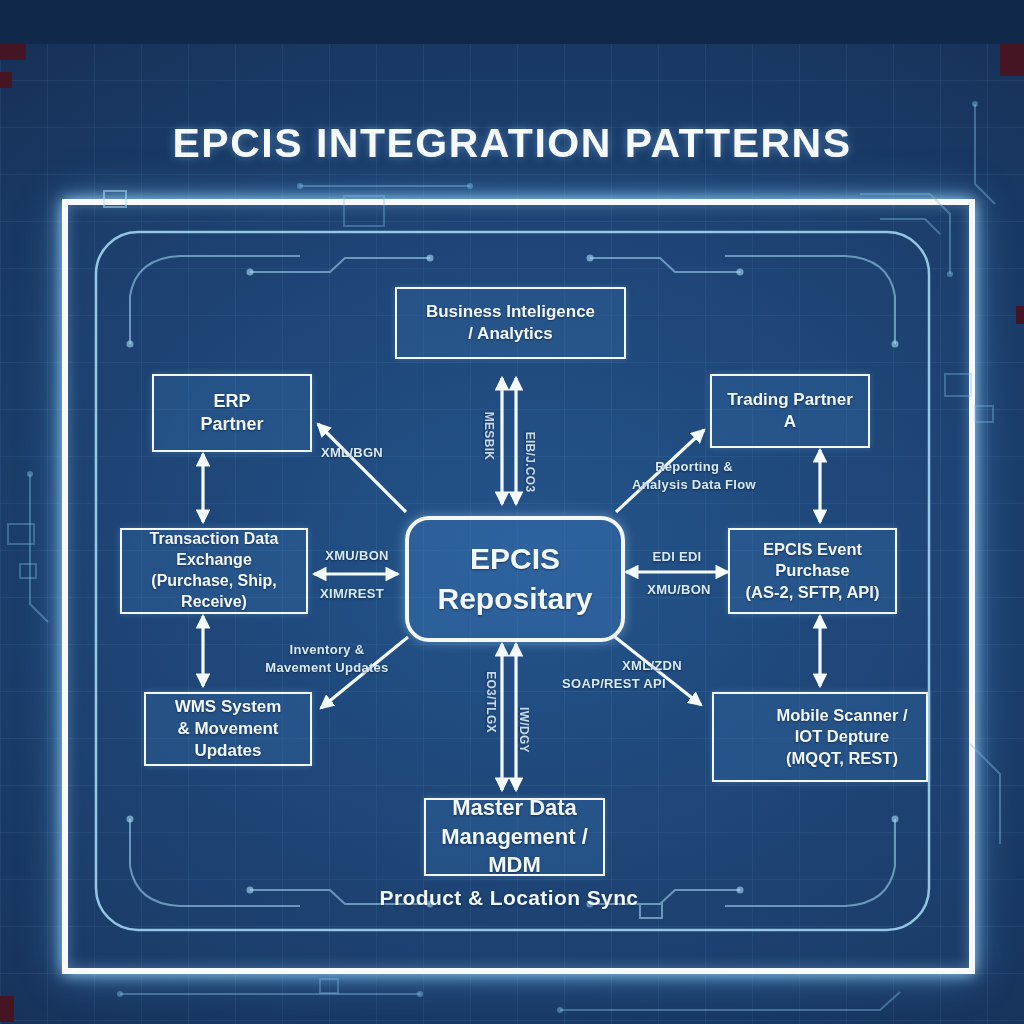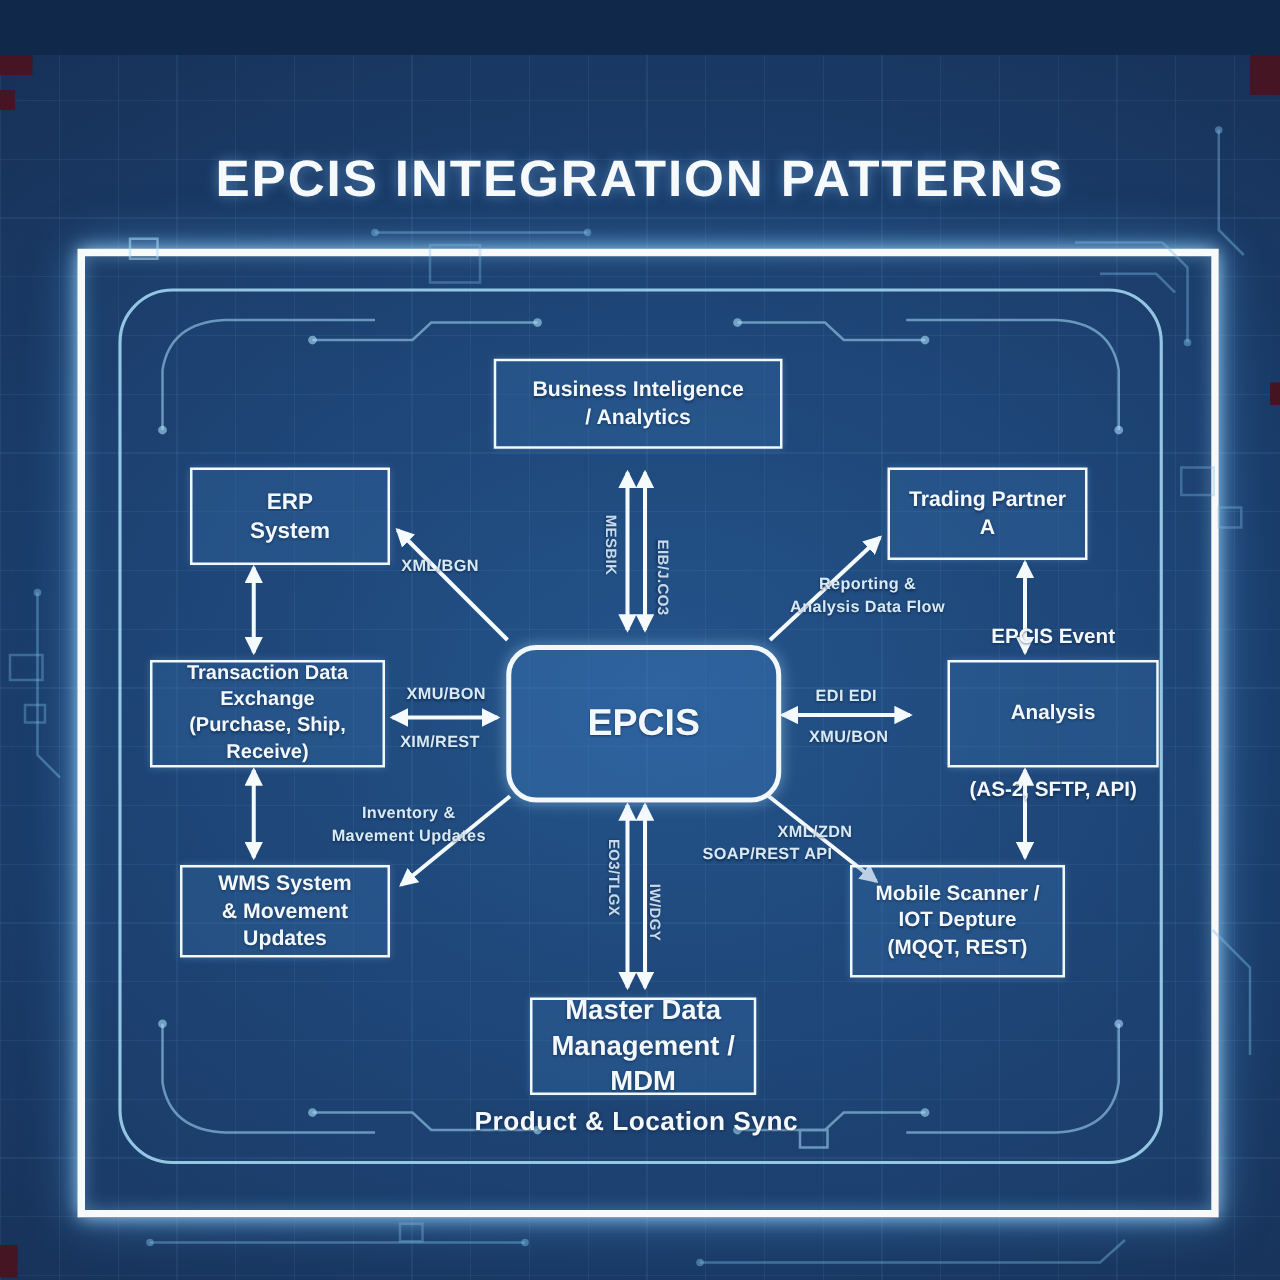--- a/index.html
+++ b/index.html
@@ -38,23 +38,23 @@
     border:2.5px solid #f2f8fc;background:rgba(56,112,172,.30);
     color:#f3f8fc;font-weight:700;text-align:center;line-height:1.3;
     box-shadow:0 0 6px rgba(160,215,255,.25);
     text-shadow:0 1px 2px rgba(0,20,40,.5);
   }
   .node span{display:block;}
   #node-bi{left:395px;top:243px;width:227px;height:68px;font-size:17px;text-align:right;}
   #node-erp{left:152px;top:330px;width:156px;height:74px;font-size:18px;}
   #node-tpa{left:710px;top:330px;width:156px;height:70px;font-size:17px;}
   #node-txn{left:120px;top:484px;width:184px;height:82px;font-size:16px;justify-content:center;}
-  #node-evx{left:758px;top:484px;width:165px;height:82px;font-size:16.5px;gap:40px;}
+  #node-evx{left:728px;top:484px;width:165px;height:82px;font-size:16.5px;}
   #node-wms{left:144px;top:648px;width:164px;height:70px;font-size:17px;}
-  #node-mobile{left:680px;top:648px;width:168px;height:86px;font-size:16.5px;}
+  #node-mobile{left:712px;top:648px;width:168px;height:86px;font-size:16.5px;padding-left:44px;}
   #node-mdm{left:424px;top:754px;width:177px;height:74px;font-size:22px;}
   #node-center{
     left:405px;top:472px;width:212px;height:118px;border-radius:24px;
     border-width:4px;background:rgba(64,124,188,.38);font-size:30px;line-height:1.35;
     box-shadow:0 0 12px rgba(170,220,255,.45);
   }
   
   .elabel{
     position:absolute;transform:translate(-50%,-50%);
     color:#d9eaf7;font-size:13px;font-weight:700;white-space:nowrap;
@@ -185,36 +185,37 @@
       <line x1="615" y1="593" x2="701" y2="661" marker-end="url(#ah)"></line>
     </g>
   </svg>
 
   <div class="node" id="node-bi">
     <span>Business Inteligence</span>
     <span>/ Analytics</span>
   </div>
   <div class="node" id="node-erp">
     <span>ERP</span>
-    <span>System</span>
+    <span>Partner</span>
   </div>
   <div class="node" id="node-tpa">
     <span>Trading Partner</span>
     <span>A</span>
   </div>
   <div class="node" id="node-txn">
     <span>Transaction Data Exchange</span>
     <span>(Purchase, Ship, Receive)</span>
   </div>
   <div class="node" id="node-center">
     <span>EPCIS</span>
+    <span>Repositary</span>
   </div>
   <div class="node" id="node-evx">
     <span>EPCIS Event</span>
-    <span>Analysis</span>
+    <span>Purchase</span>
     <span>(AS-2, SFTP, API)</span>
   </div>
   <div class="node" id="node-wms">
     <span>WMS System</span>
     <span>&amp; Movement Updates</span>
   </div>
   <div class="node" id="node-mobile">
     <span>Mobile Scanner /</span>
     <span>IOT Depture</span>
     <span>(MQQT, REST)</span>

